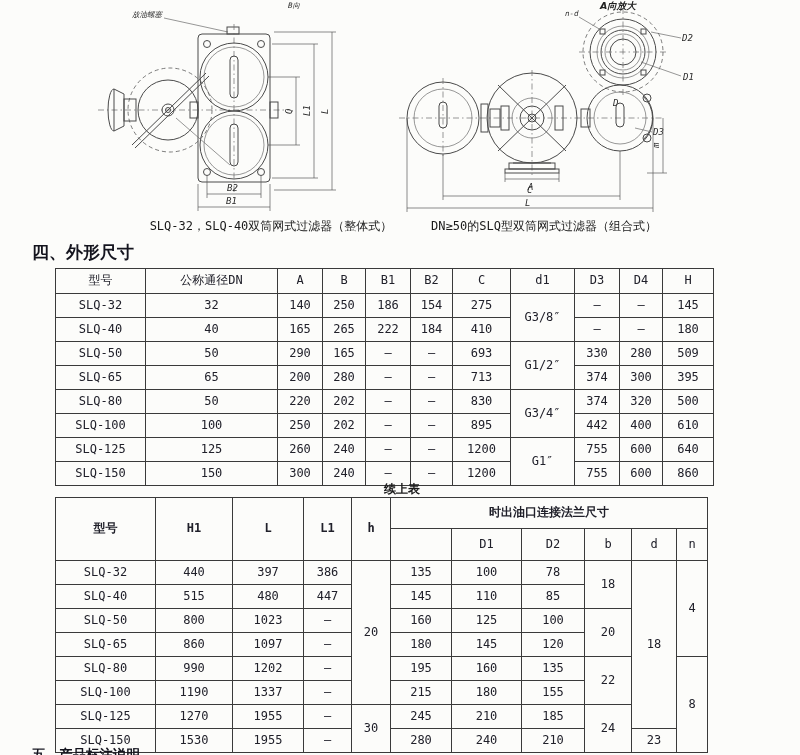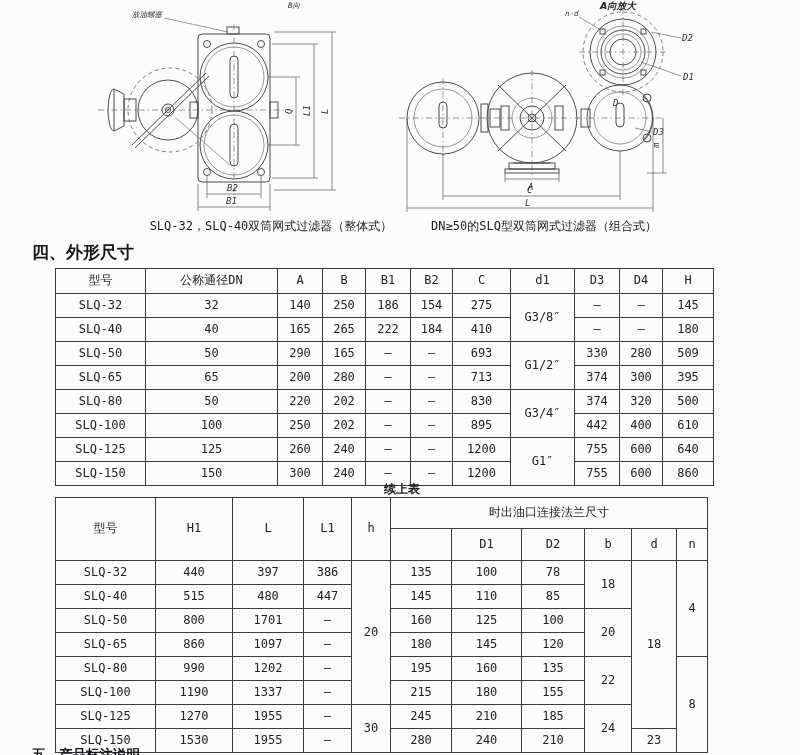--- a/index.html
+++ b/index.html
@@ -30,21 +30,21 @@
     font-family:"DejaVu Sans Mono", monospace;
   }
   #table1{left:55px;top:268px;width:658px;}
   #table2{left:55px;top:497px;width:652px;}
   th,td{
     border:1px solid #3a3a3a;text-align:center;vertical-align:middle;
     font-size:12px;font-weight:normal;color:#20202a;padding:0;
     height:23px;line-height:1.1;overflow:hidden;white-space:nowrap;
   }
   #table1 th{height:24px;}
-  #table2 tr.h1 th{height:30px;}
+  #table2 tr.h1 th{height:30px;font-weight:bold;}
   #table2 tr.h2 th{height:31px;}
   .footer-next{
     position:absolute;left:32px;top:746px;
     font-size:13.5px;font-weight:bold;color:#14141e;
   }
   
   .ln{stroke:#4a4a4a;stroke-width:1;fill:none;}
   .thin{stroke:#6a6a6a;stroke-width:0.7;fill:none;}
   .dash{stroke:#6a6a6a;stroke-width:0.7;fill:none;stroke-dasharray:6 3 1.5 3;}
   .dashc{stroke:#5a5a5a;stroke-width:0.8;fill:none;stroke-dasharray:4 3;}
@@ -389,21 +389,21 @@
     <td>515</td>
     <td>480</td>
     <td>447</td>
     <td>145</td>
     <td>110</td>
     <td>85</td>
   </tr>
   <tr>
     <td>SLQ-50</td>
     <td>800</td>
-    <td>1701</td>
+    <td>1023</td>
     <td>–</td>
     <td>160</td>
     <td>125</td>
     <td>100</td>
     <td rowspan="2">20</td>
   </tr>
   <tr>
     <td>SLQ-65</td>
     <td>860</td>
     <td>1097</td>

